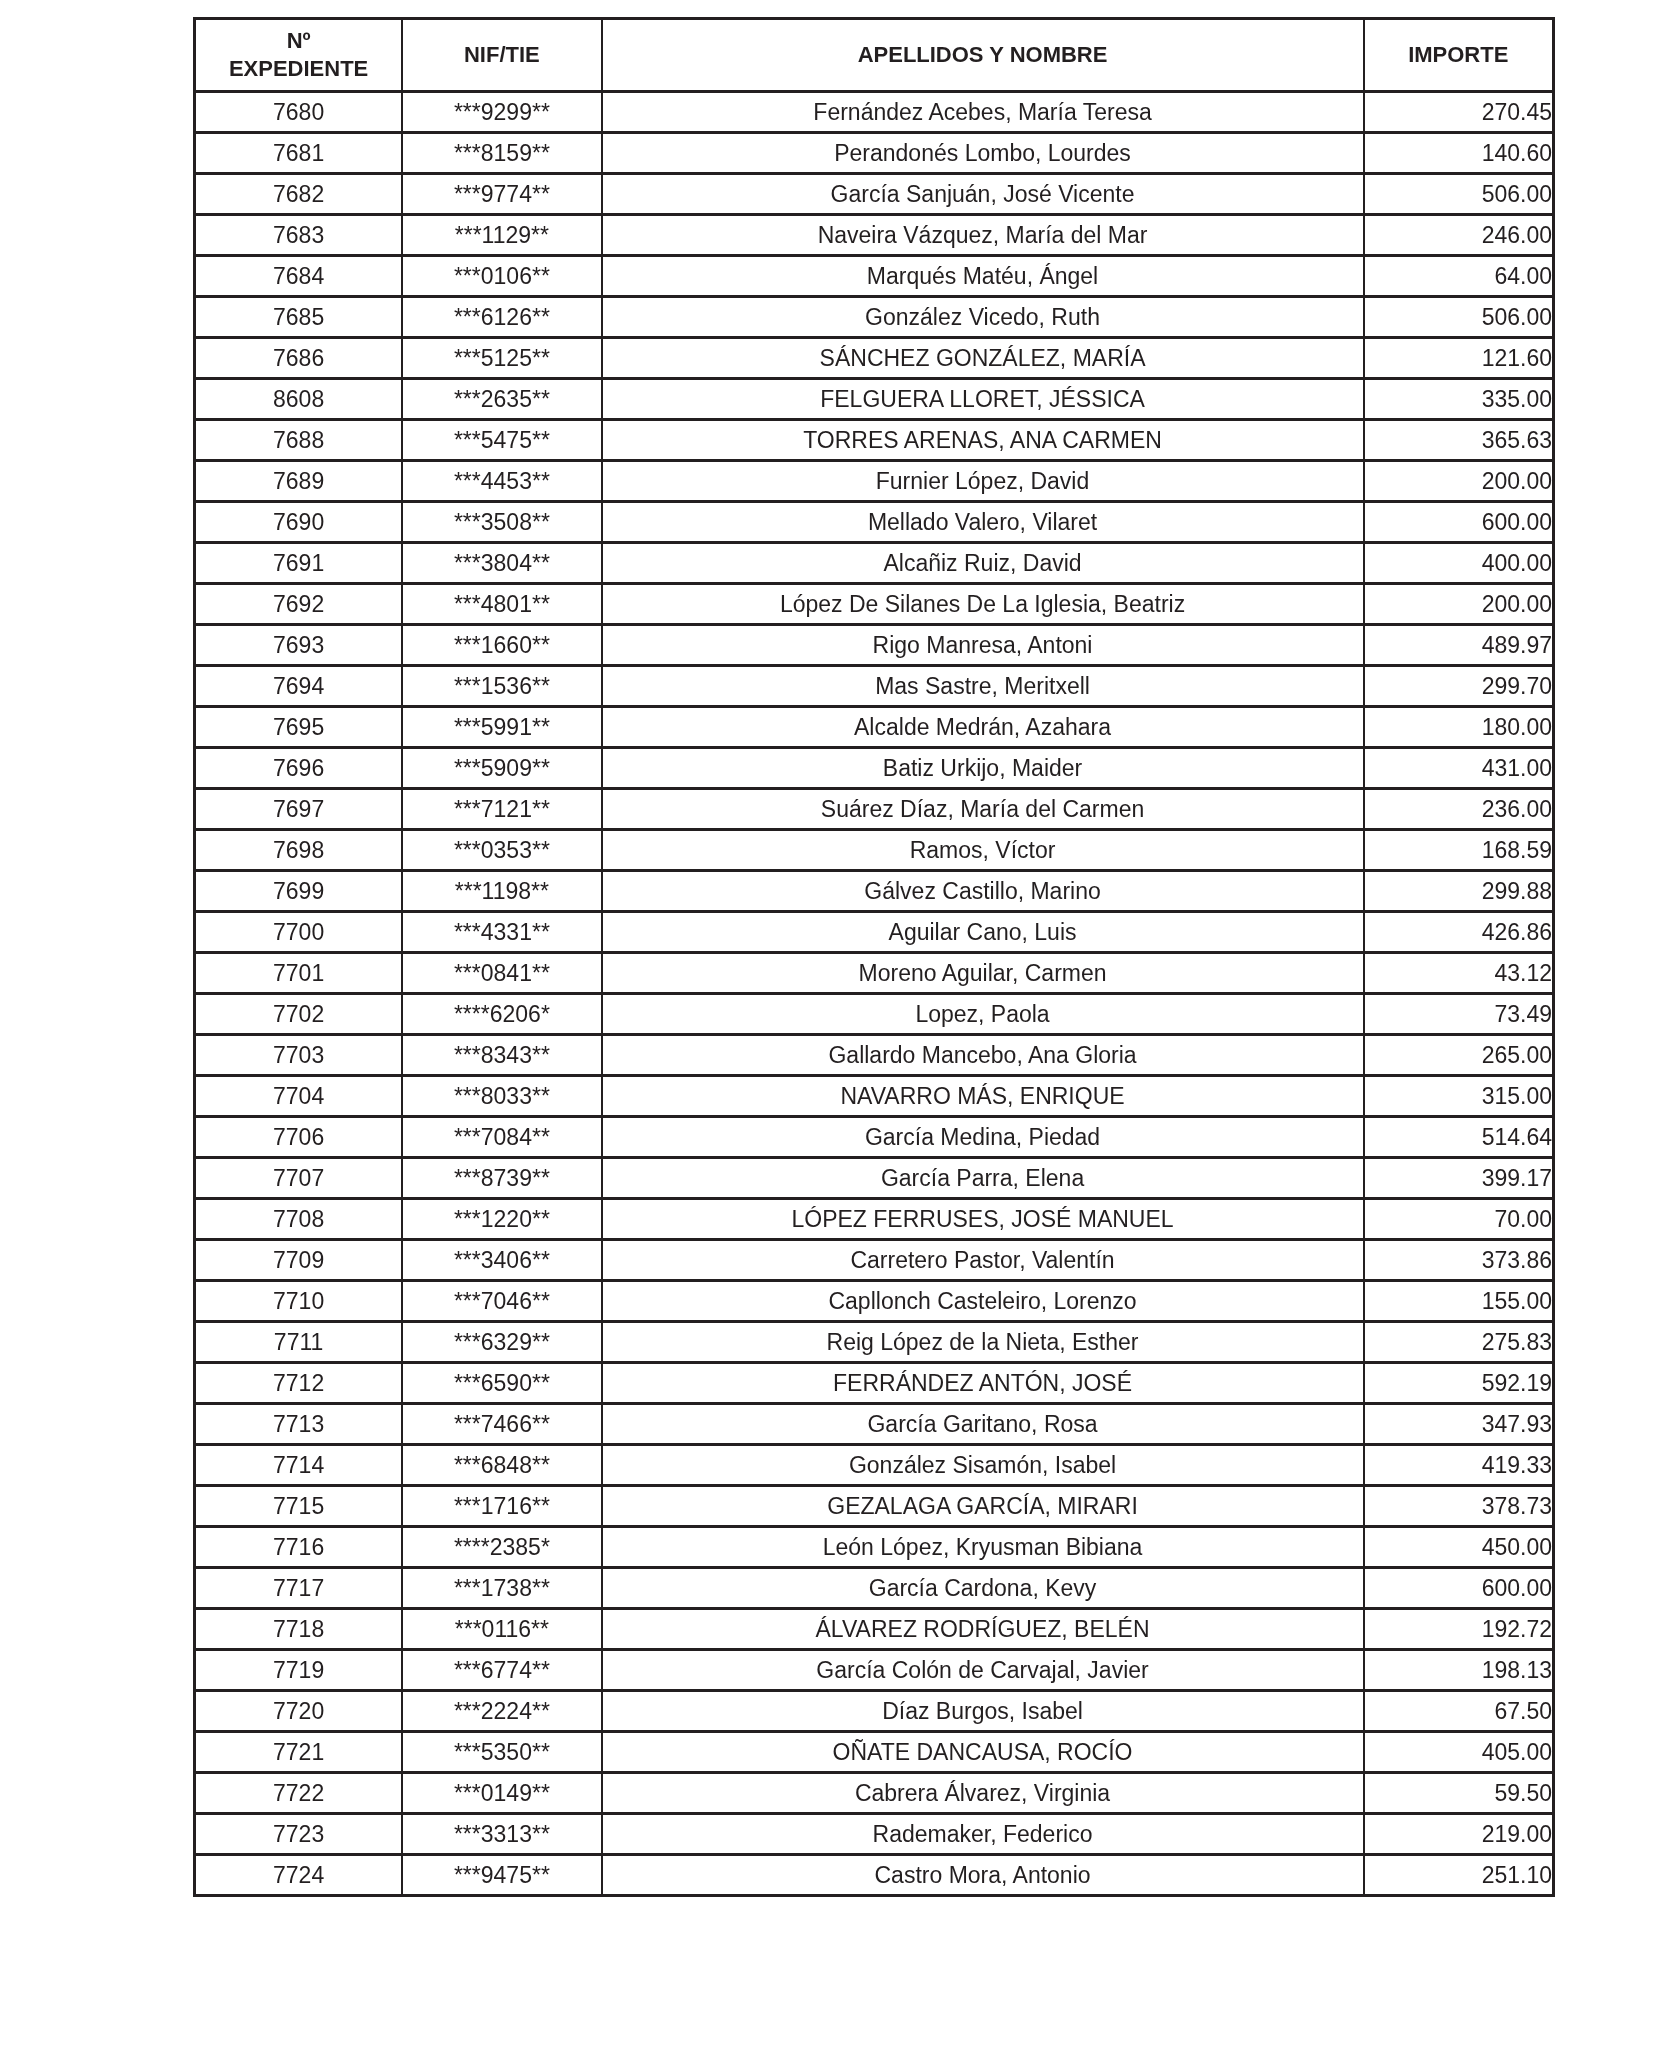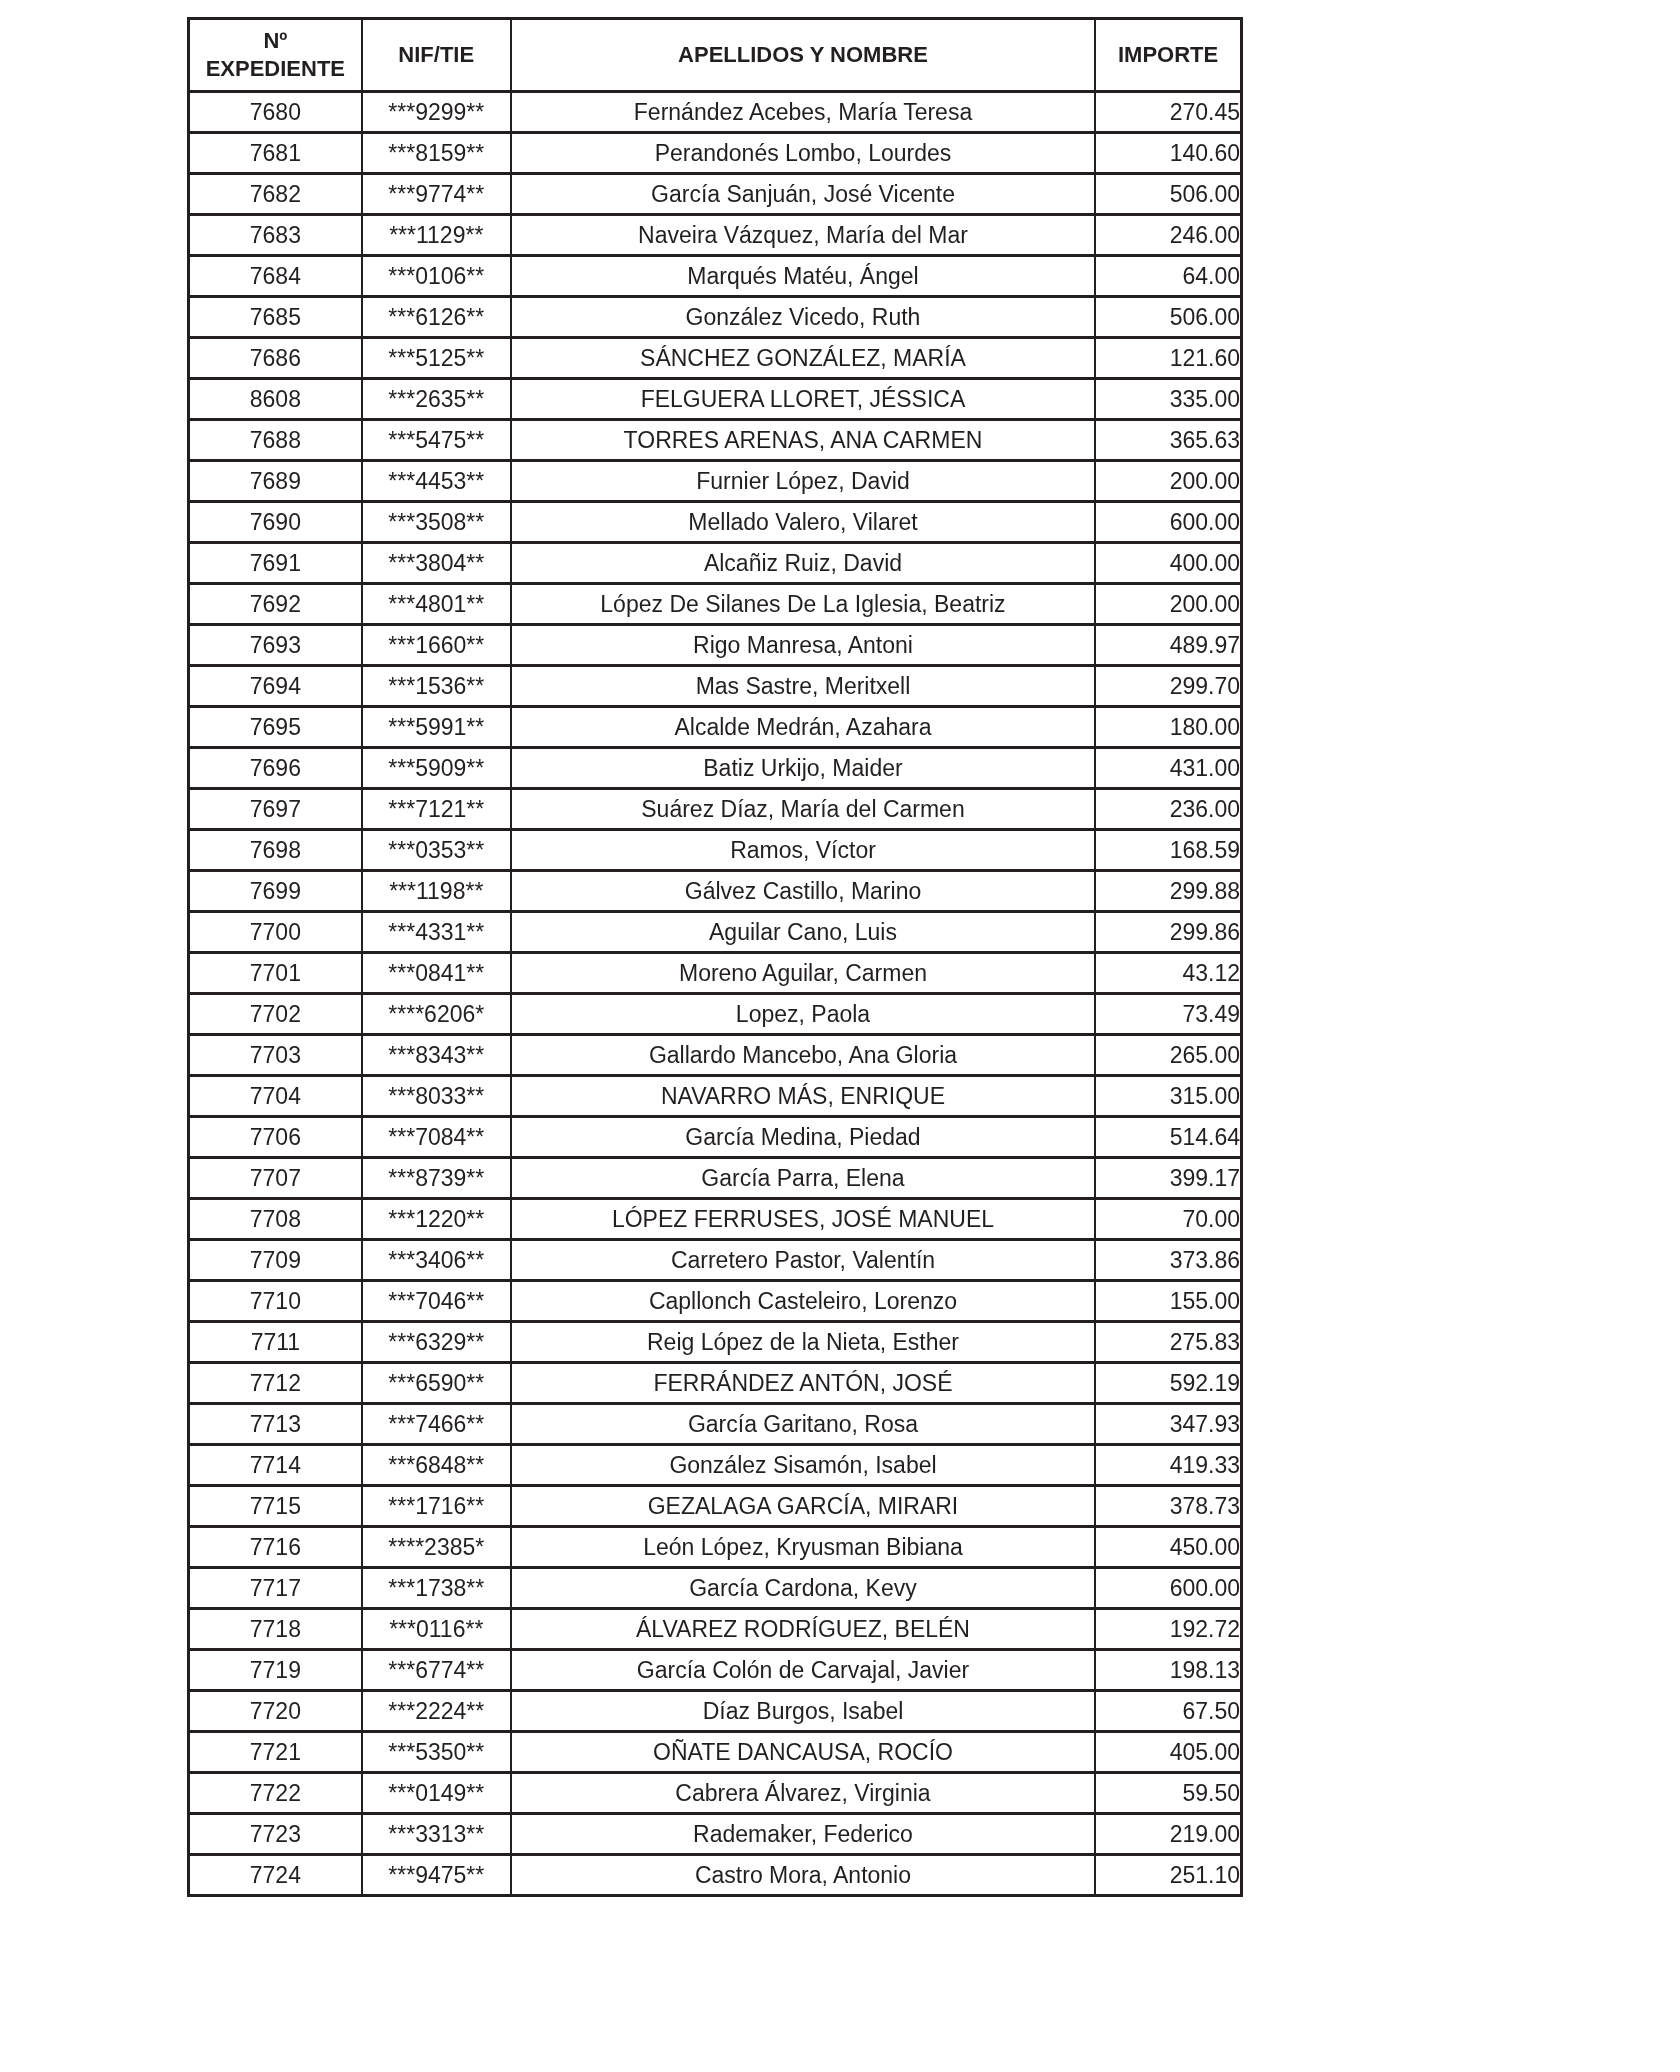--- a/index.html
+++ b/index.html
@@ -1,20 +1,20 @@
 <!DOCTYPE html>
 <html><head>
 <meta charset="utf-8">
 <style>
   html, body { margin: 0; padding: 0; background: #ffffff; }
   body { width: 1680px; height: 2072px; position: relative; overflow: hidden;
          font-family: "Liberation Sans", sans-serif; color: #231f20; }
   table.list {
-    position: absolute; left: 187px; top: 17px;
-    width: 1056px; border-collapse: collapse;
+    position: absolute; left: 193px; top: 17px;
+    width: 1362px; border-collapse: collapse;
     border: 3px solid #231f20;
   }
   table.list col.c1 { width: 199px; }
   table.list col.c2 { width: 191px; }
   table.list col.c3 { width: 730px; }
   table.list col.c4 { width: 182px; }
   table.list th {
     height: 70px; border: 2px solid #231f20; border-bottom-width: 3px;
     font-weight: bold; font-size: 22px; line-height: 28px; text-align: center;
     padding: 0; vertical-align: middle;
@@ -167,21 +167,21 @@
       <tr>
         <td class="exp">7699</td>
         <td class="nif">***1198**</td>
         <td class="name">Gálvez Castillo, Marino</td>
         <td class="amt">299.88</td>
       </tr>
       <tr>
         <td class="exp">7700</td>
         <td class="nif">***4331**</td>
         <td class="name">Aguilar Cano, Luis</td>
-        <td class="amt">299.86</td>
+        <td class="amt">426.86</td>
       </tr>
       <tr>
         <td class="exp">7701</td>
         <td class="nif">***0841**</td>
         <td class="name">Moreno Aguilar, Carmen</td>
         <td class="amt">43.12</td>
       </tr>
       <tr>
         <td class="exp">7702</td>
         <td class="nif">****6206*</td>

